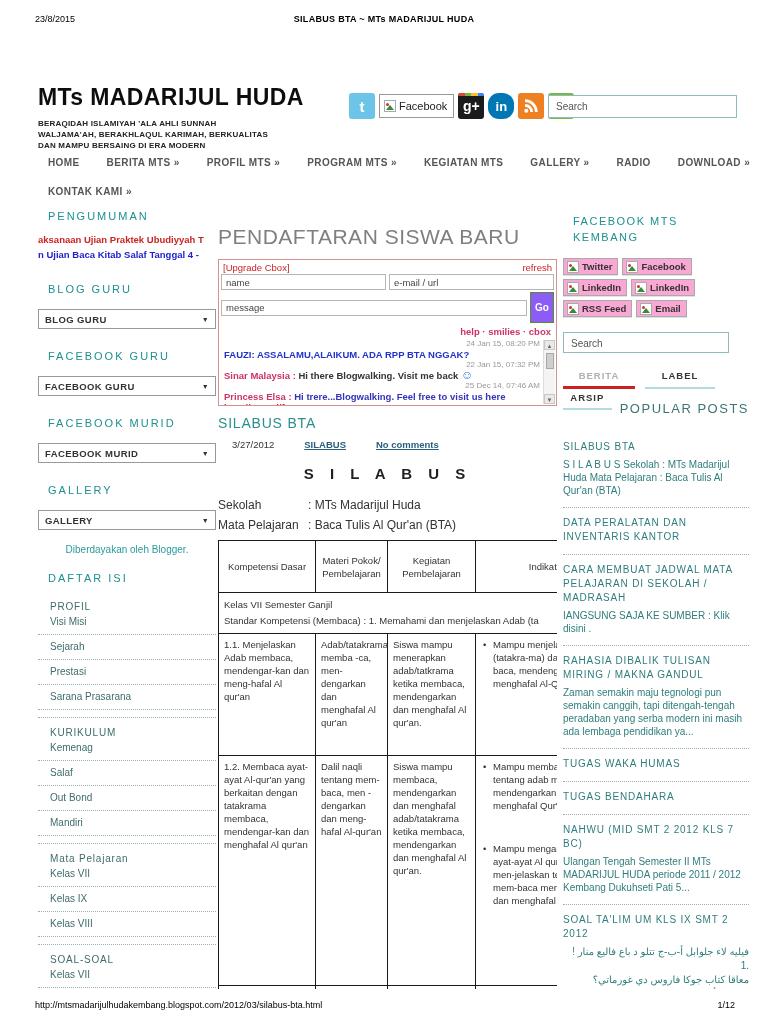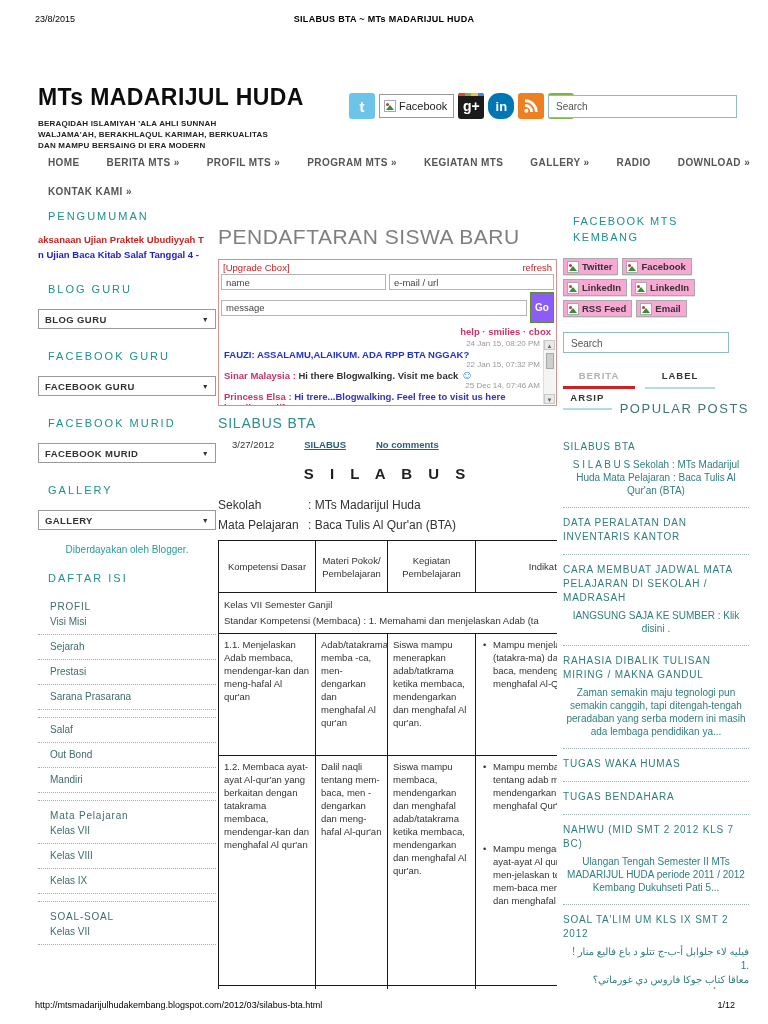--- a/index.html
+++ b/index.html
@@ -116,21 +116,21 @@
   .tabs-r1 { display:flex; }
   .tab { text-align:center; padding-bottom:5px; cursor:pointer; }
   .tab-berita { width:72px; color:#b0b0b0; border-bottom:3px solid #cc2222; }
   .tab-label { width:70px; margin-left:10px; color:#333; border-bottom:2px solid #b5dcdc; }
   .tabs-r2 { display:flex; align-items:flex-end; margin-top:3px; }
   .tab-arsip { width:66px; color:#333; border-bottom:2px solid #b5dcdc; }
   .popular-title { color:#3d7575; font-size:13px; letter-spacing:1.5px; margin-left:8px; position:relative; top:6px; font-weight:normal; white-space:nowrap; }
   .posts { margin-top:22px; font-size:10px; color:#2f7d7d; }
   .post-item { padding:8px 0 10px; border-bottom:1px dotted #9ab0b0; }
   .pi-title { letter-spacing:.8px; line-height:14px; cursor:pointer; }
-  .pi-snip { margin-top:4px; line-height:13px;text-align:center; }
+  .pi-snip { margin-top:4px; line-height:13px; }
   .pi-snip:empty { display:none; }
   .pi-snip.rtl { direction:rtl; text-align:right; white-space:pre-line; font-size:10px; line-height:14px; }
 </style>
 </head>
 <body>
 
 <div class="page">
 
   <div class="print-date">23/8/2015</div>
   <div class="print-title">SILABUS BTA ~ MTs MADARIJUL HUDA</div>
@@ -243,31 +243,35 @@
     <div class="toc">
       <div class="toc-headitem">
         <div class="gh">PROFIL</div>
         <div>Visi Misi</div>
       </div>
       <div class="toc-item">Sejarah</div>
       <div class="toc-item">Prestasi</div>
       <div class="toc-item">Sarana Prasarana</div>
       <div class="toc-spacer"></div>
 
+      <div class="toc-headitem">
+        <div class="gh">KURIKULUM</div>
+        <div>Kemenag</div>
+      </div>
       <div class="toc-item">Salaf</div>
       <div class="toc-item">Out Bond</div>
       <div class="toc-item">Mandiri</div>
       <div class="toc-spacer"></div>
 
       <div class="toc-headitem">
         <div class="gh">Mata Pelajaran</div>
         <div>Kelas VII</div>
       </div>
+      <div class="toc-item">Kelas IX</div>
       <div class="toc-item">Kelas VIII</div>
-      <div class="toc-item">Kelas IX</div>
       <div class="toc-spacer"></div>
 
       <div class="toc-headitem">
         <div class="gh">SOAL-SOAL</div>
         <div>Kelas VII</div>
       </div>
 
     </div>
   </div>
 

